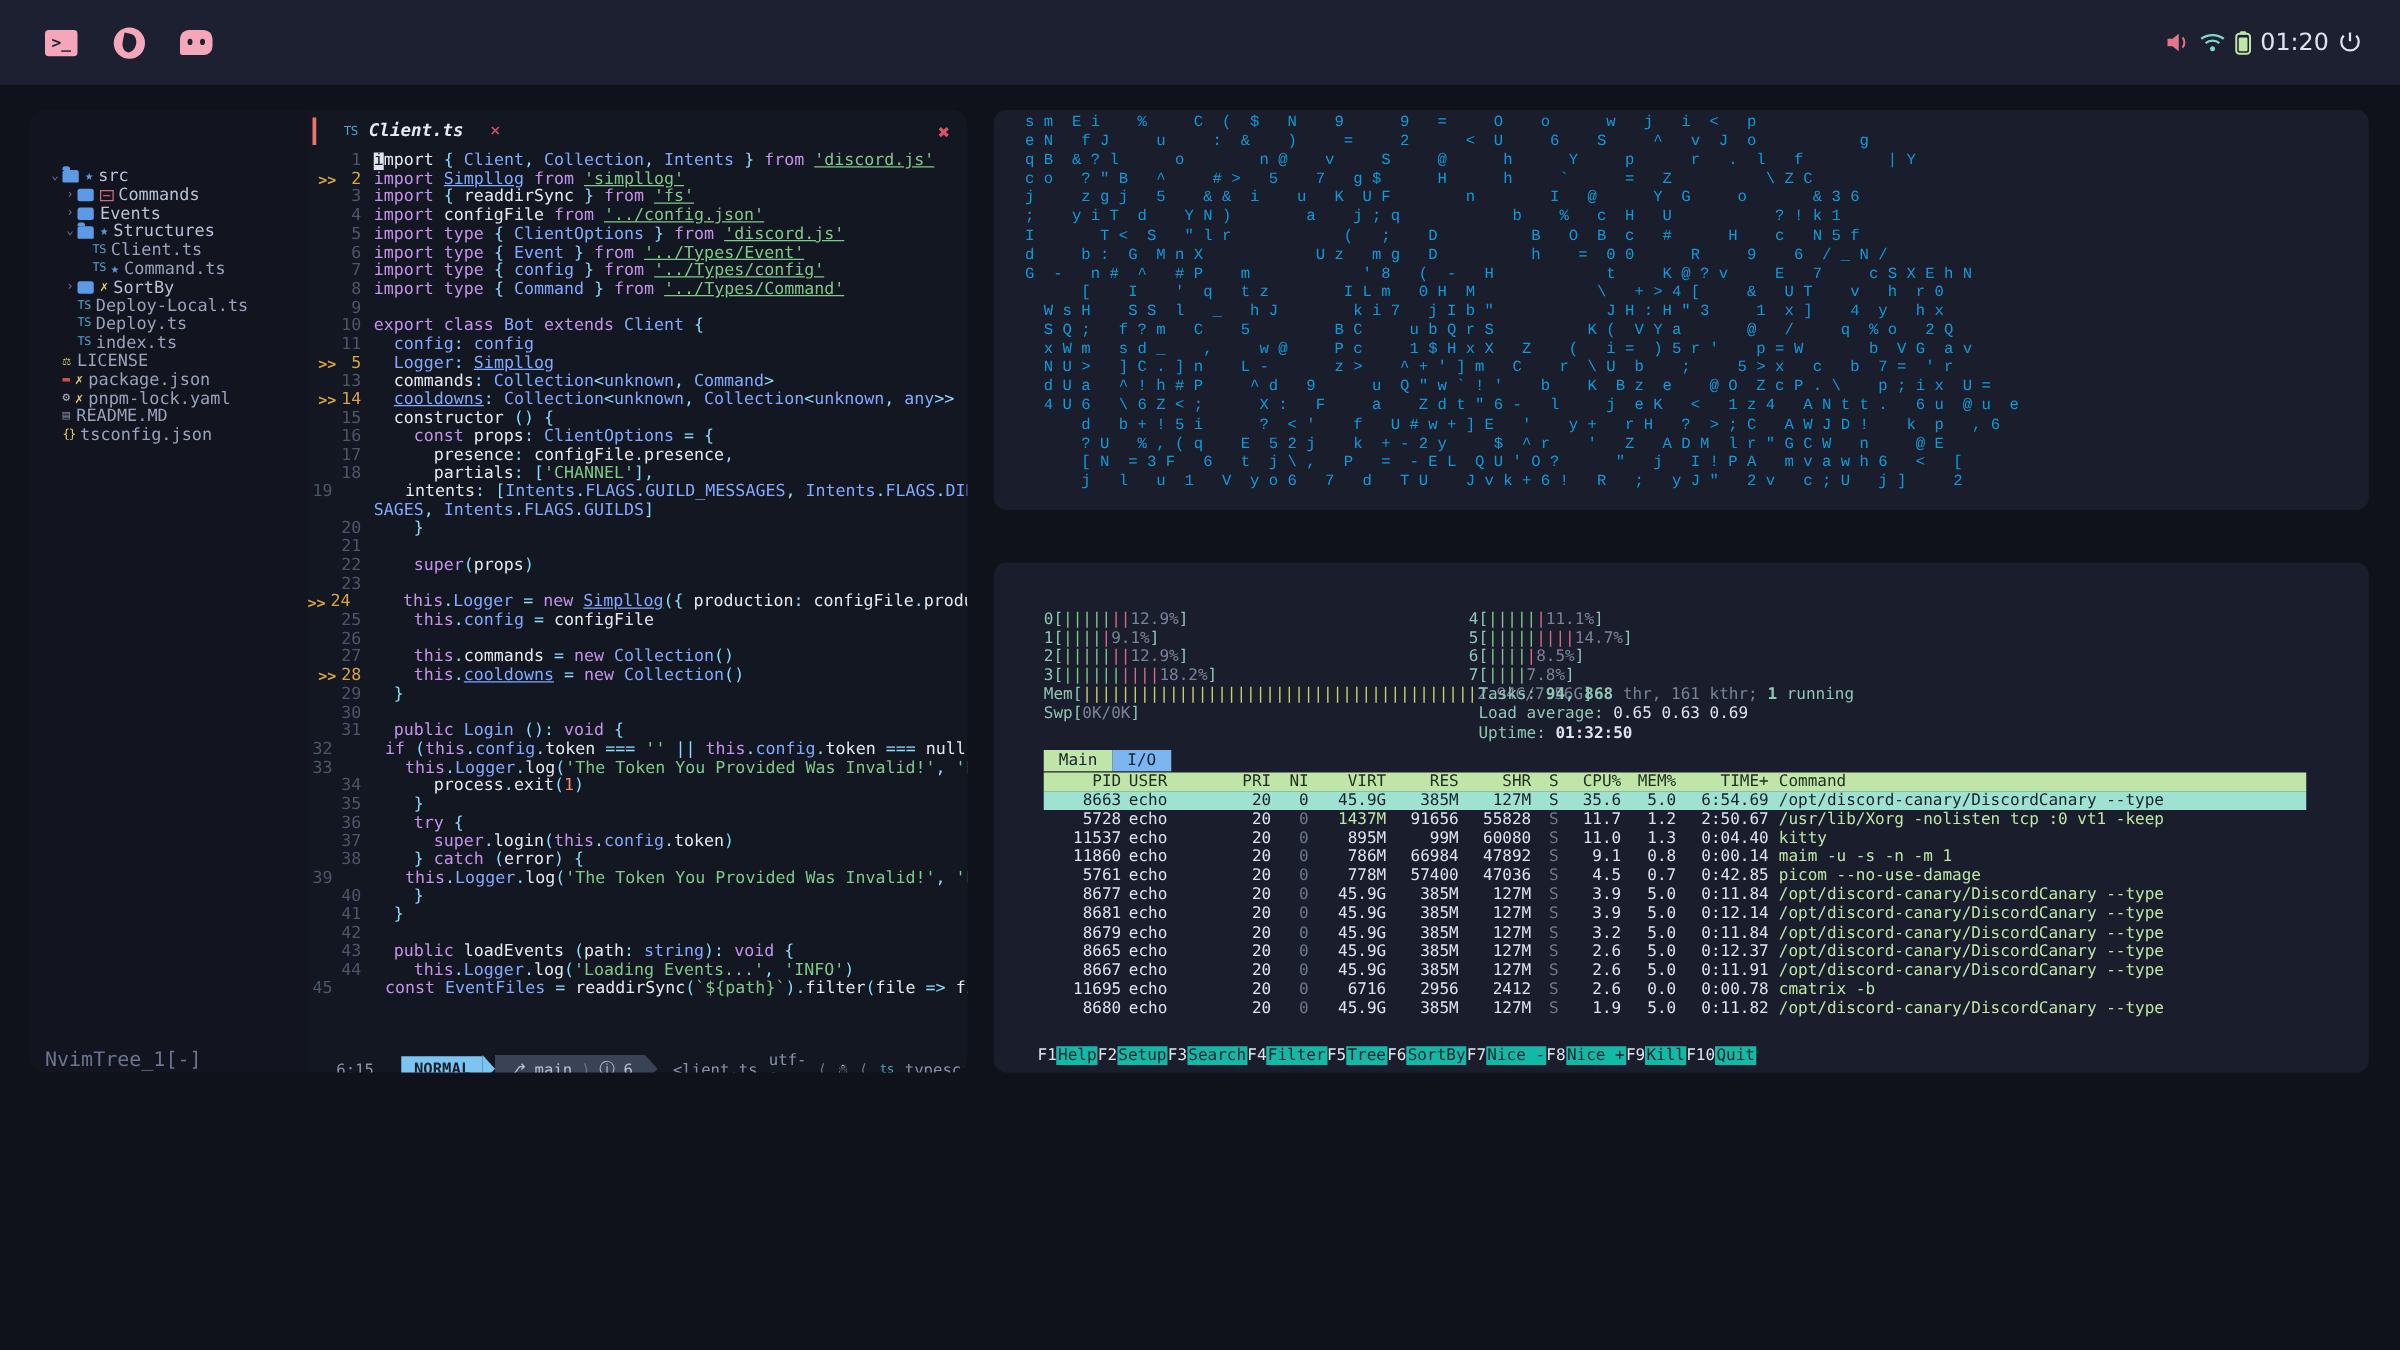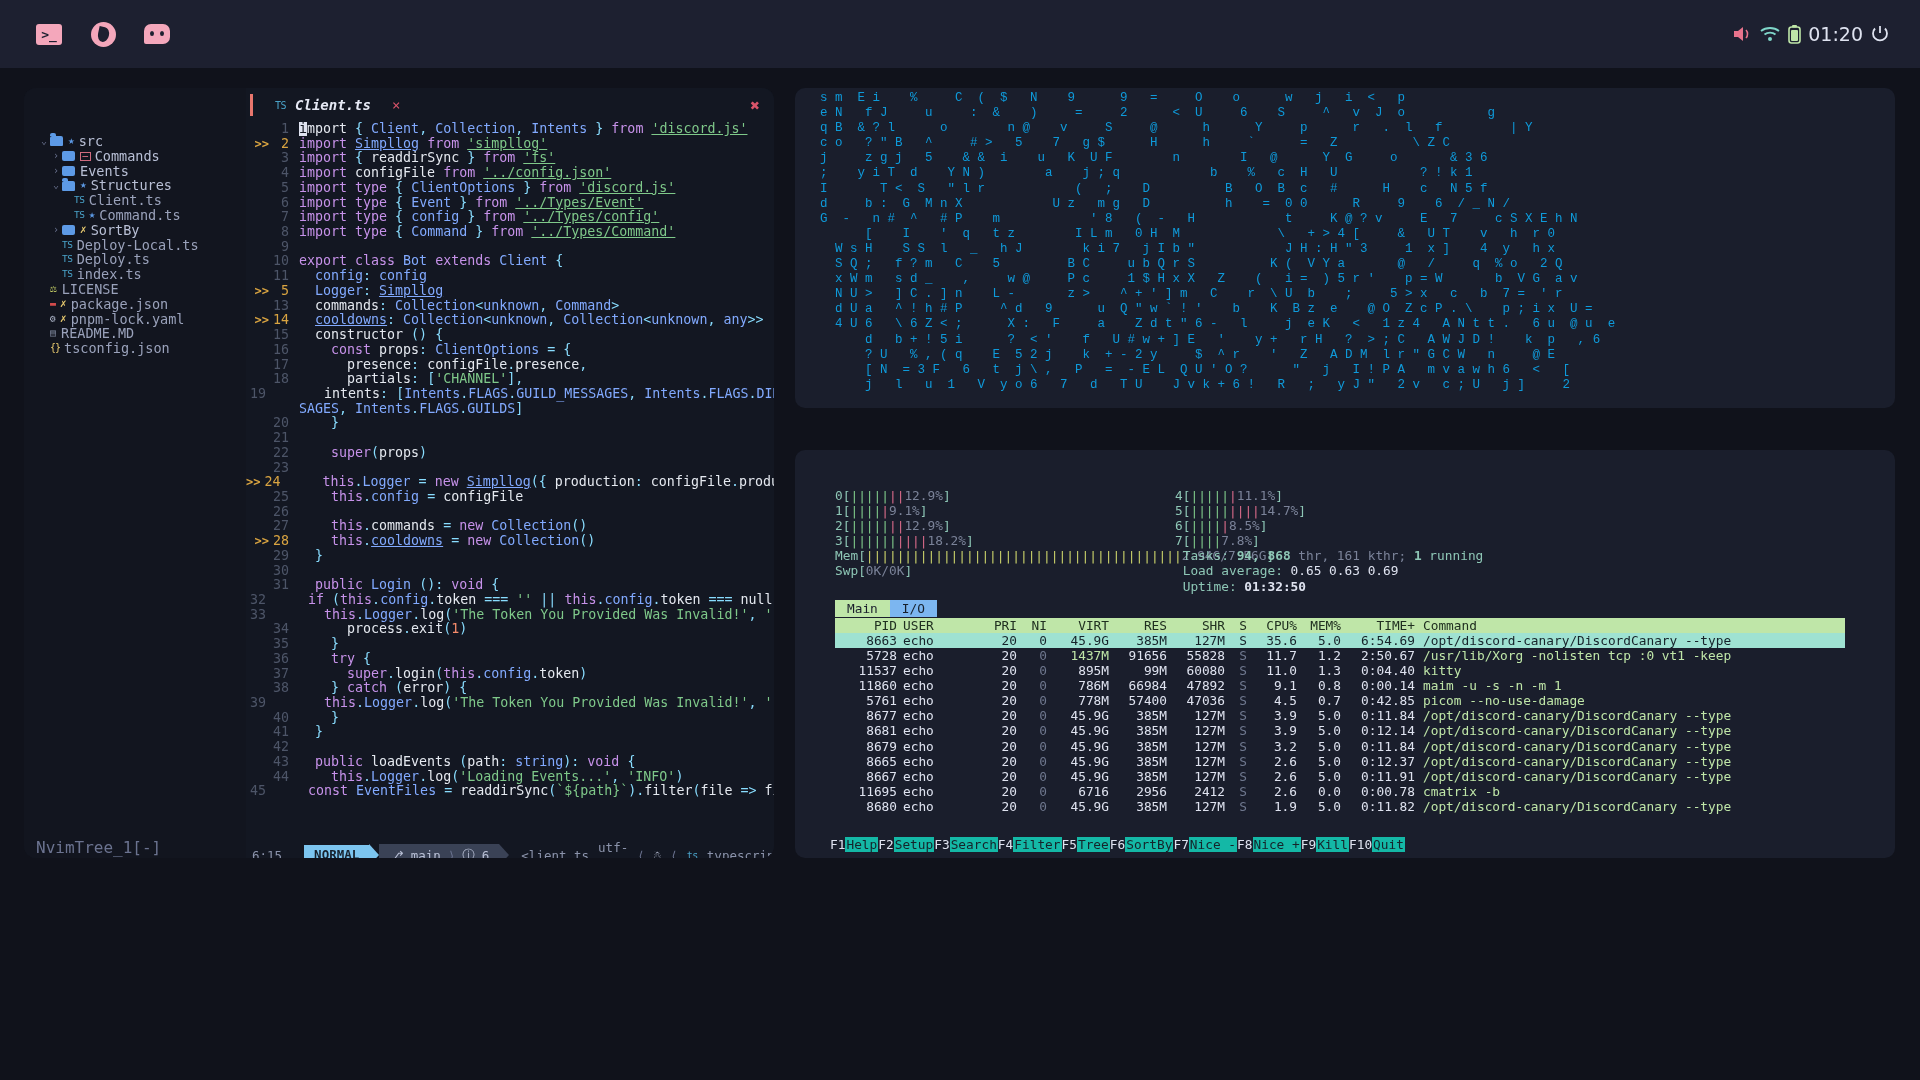--- a/index.html
+++ b/index.html
@@ -110,21 +110,21 @@
   .ul { text-decoration: underline; }
   .spell { text-decoration: underline; text-decoration-color: #7fc98a; }
   .cursorch { background: #dfe3f0; color: #131722; }
 
   
   .statusline {
     position: absolute; left: 0; bottom: 0; width: 100%; height: 22px;
     display: flex; align-items: center; font-size: 12.5px;
   }
   .sl-tree { position: absolute; left: 0; width: 222px; height: 22px; color: #6b7390; display: flex; align-items: center; padding-left: 12px; font-size: 16px; }
-  .sl-right { position: absolute; left: 216px; right: 0; height: 22px; display: flex; align-items: center; margin-top: 16px; }
+  .sl-right { position: absolute; left: 233px; right: 0; height: 22px; display: flex; align-items: center; margin-top: 16px; }
   .sl-pos { color: #8b93ab; margin-left: 12px; margin-right: 22px; font-size: 12.5px; }
   .sl-mode { background: #7cc5f0; color: #16202c; font-weight: bold; padding: 2px 10px 3px 10px; font-size: 12.5px; }
   .arr { width: 0; height: 0; border-top: 11px solid transparent; border-bottom: 11px solid transparent; }
   .arr-blue { border-left: 10px solid #7cc5f0; }
   .seg-git { background: #3a4256; color: #b9c0d6; padding: 3px 10px; display: flex; align-items: center; gap: 7px; }
   .arr-git { border-left: 10px solid #3a4256; }
   .seg-rest { color: #8b93ab; padding-left: 12px; display: flex; align-items: center; gap: 9px; }
   .tsicon { color: #4aa3c9; font-size: 10px; letter-spacing: -.5px; }
 
   

